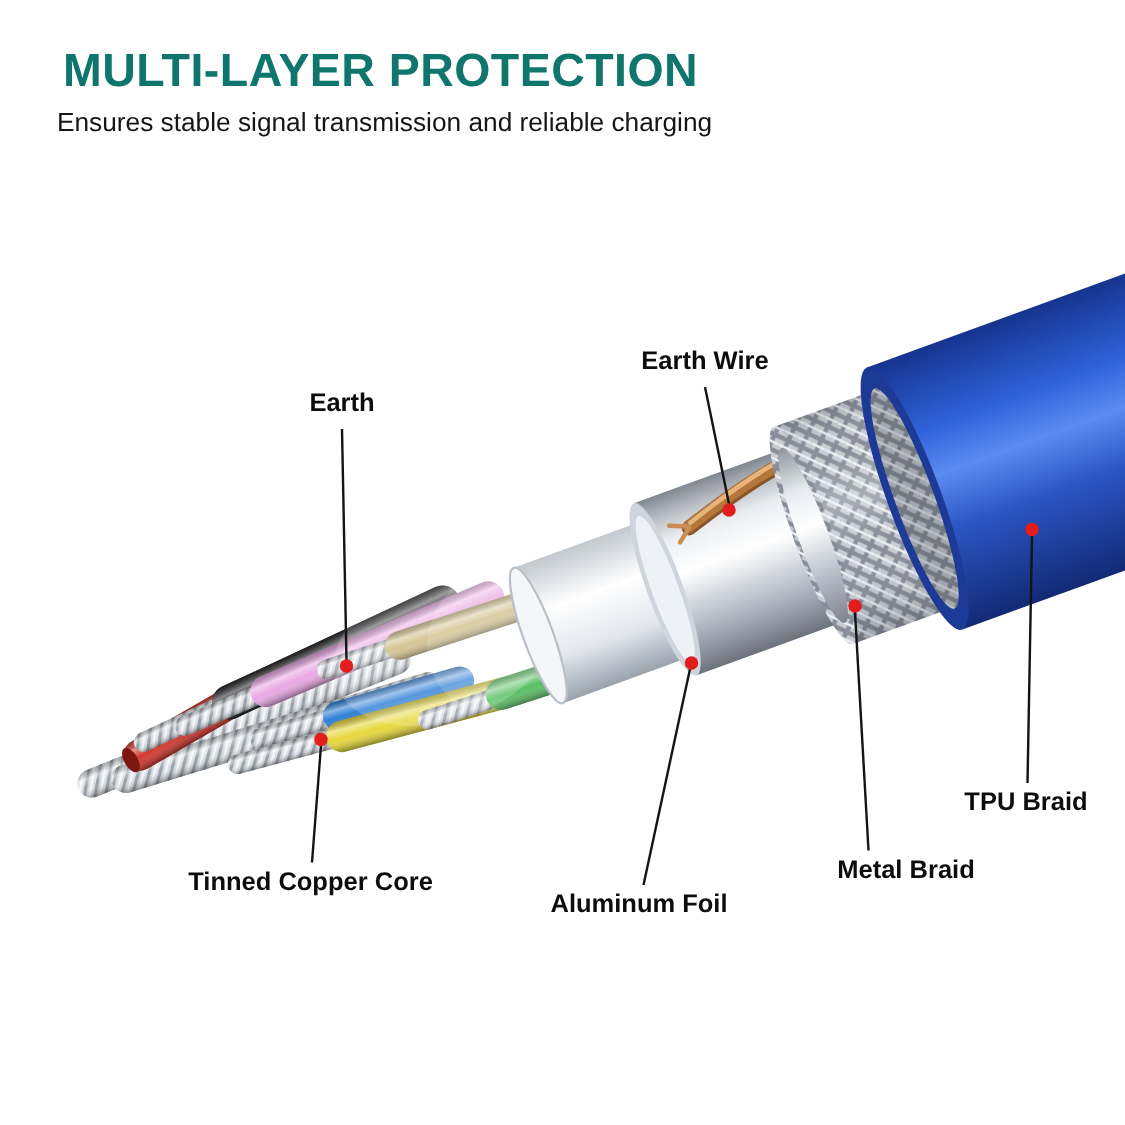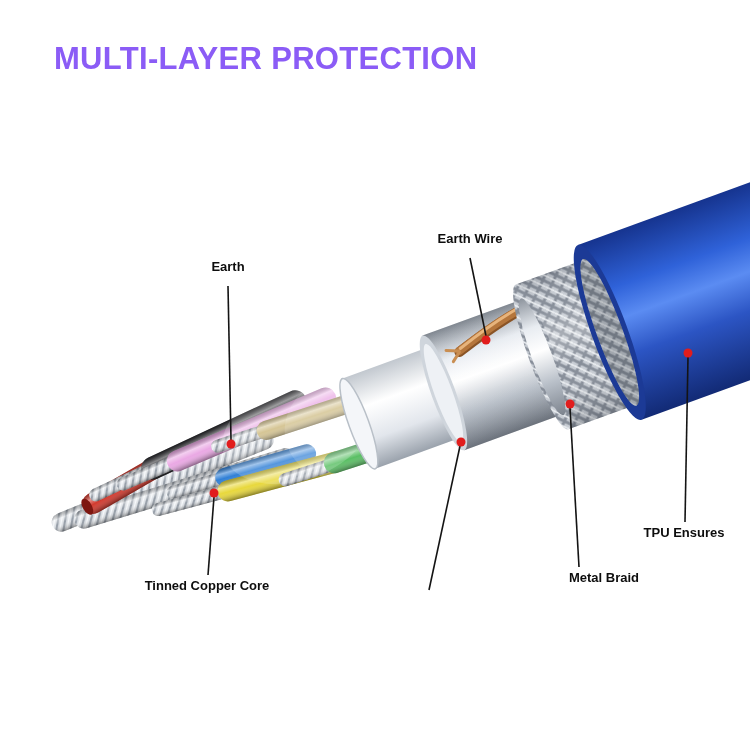--- a/index.html
+++ b/index.html
@@ -2,38 +2,39 @@
 <html><head>
 <meta charset="utf-8">
 <style>
   html,body{margin:0;padding:0;background:#ffffff;}
   .stage{
     position:relative;width:750px;height:750px;background:#ffffff;overflow:hidden;
     font-family:"Liberation Sans", sans-serif;
   }
   .hdr{position:absolute;left:38px;top:26px;}
   .hdr h1{
-    margin:16px;font-size:31px;line-height:1.1;font-weight:800;color:#8b5cf6;letter-spacing:.3px;
+    margin:4px;font-size:31px;line-height:1.1;font-weight:800;color:#0f766e;letter-spacing:.3px;
   }
   .hdr p{
     margin:7px 0 0 0;font-size:17.5px;font-weight:400;color:#151515;
   }
   .cable-svg{position:absolute;left:0;top:0;width:750px;height:750px;display:block;}
   .callout{
     position:absolute;transform:translateX(-50%);white-space:nowrap;
-    font-size:13px;font-weight:700;color:#0d0d0d;
+    font-size:17px;font-weight:700;color:#0d0d0d;
   }
 </style>
 </head>
 <body>
 
 <div class="stage">
 
   <div class="hdr">
     <h1>MULTI-LAYER PROTECTION</h1>
+    <p>Ensures stable signal transmission and reliable charging</p>
   </div>
 
   <svg class="cable-svg" viewBox="0 0 750 750">
     <defs>
       <pattern id="strand" width="7" height="7" patternUnits="userSpaceOnUse" patternTransform="rotate(32)">
         <rect width="7" height="7" fill="#d9dde2"></rect>
         <line x1="1" y1="0" x2="1" y2="7" stroke="#969ea8" stroke-width="2.2"></line>
         <line x1="4.5" y1="0" x2="4.5" y2="7" stroke="#f6f8fb" stroke-width="1.6"></line>
       </pattern>
       <pattern id="braid" width="14" height="14" patternUnits="userSpaceOnUse">
@@ -196,16 +197,17 @@
       <g>
         <line x1="685" y1="522" x2="688" y2="357" stroke="#141414" stroke-width="1.6"></line>
         <circle cx="688" cy="353" r="4.5" fill="#e11d1d"></circle>
       </g>
     </g>
   </svg>
 
   <div class="callout" style="left:470px;top:231px;">Earth Wire</div>
   <div class="callout" style="left:228px;top:259px;">Earth</div>
   <div class="callout" style="left:207px;top:578px;">Tinned Copper Core</div>
+  <div class="callout" style="left:426px;top:593px;">Aluminum Foil</div>
   <div class="callout" style="left:604px;top:570px;">Metal Braid</div>
-  <div class="callout" style="left:684px;top:525px;">TPU Ensures</div>
+  <div class="callout" style="left:684px;top:525px;">TPU Braid</div>
 
 </div>
 
 </body></html>

